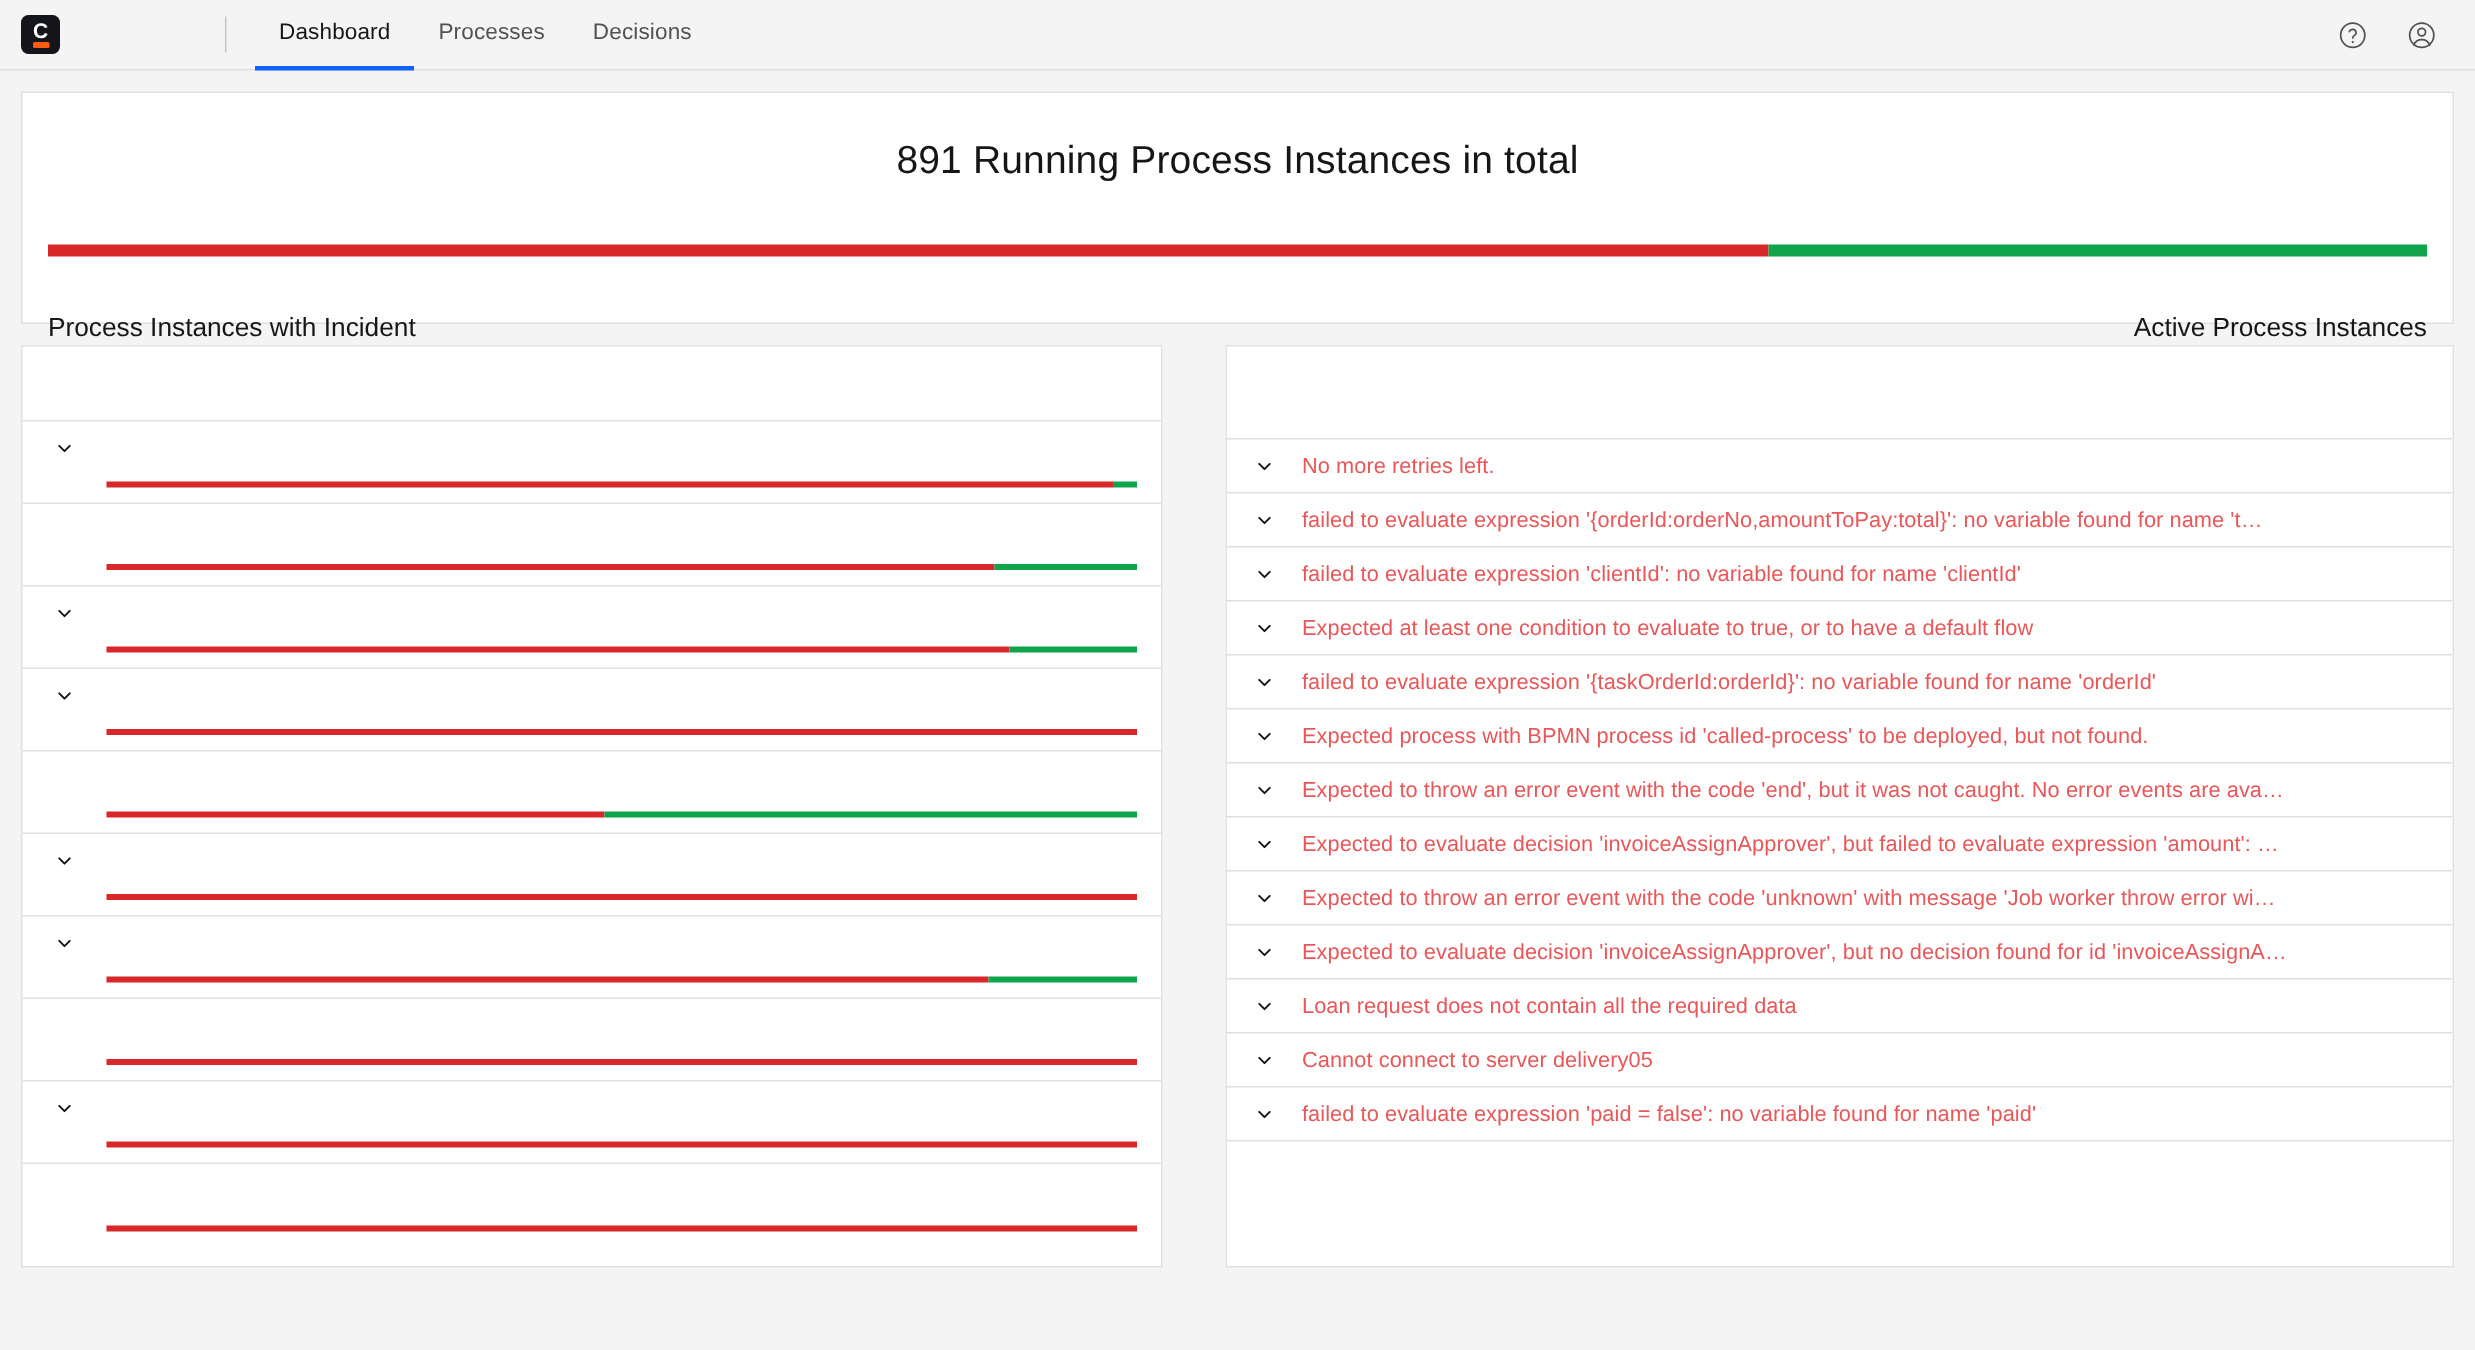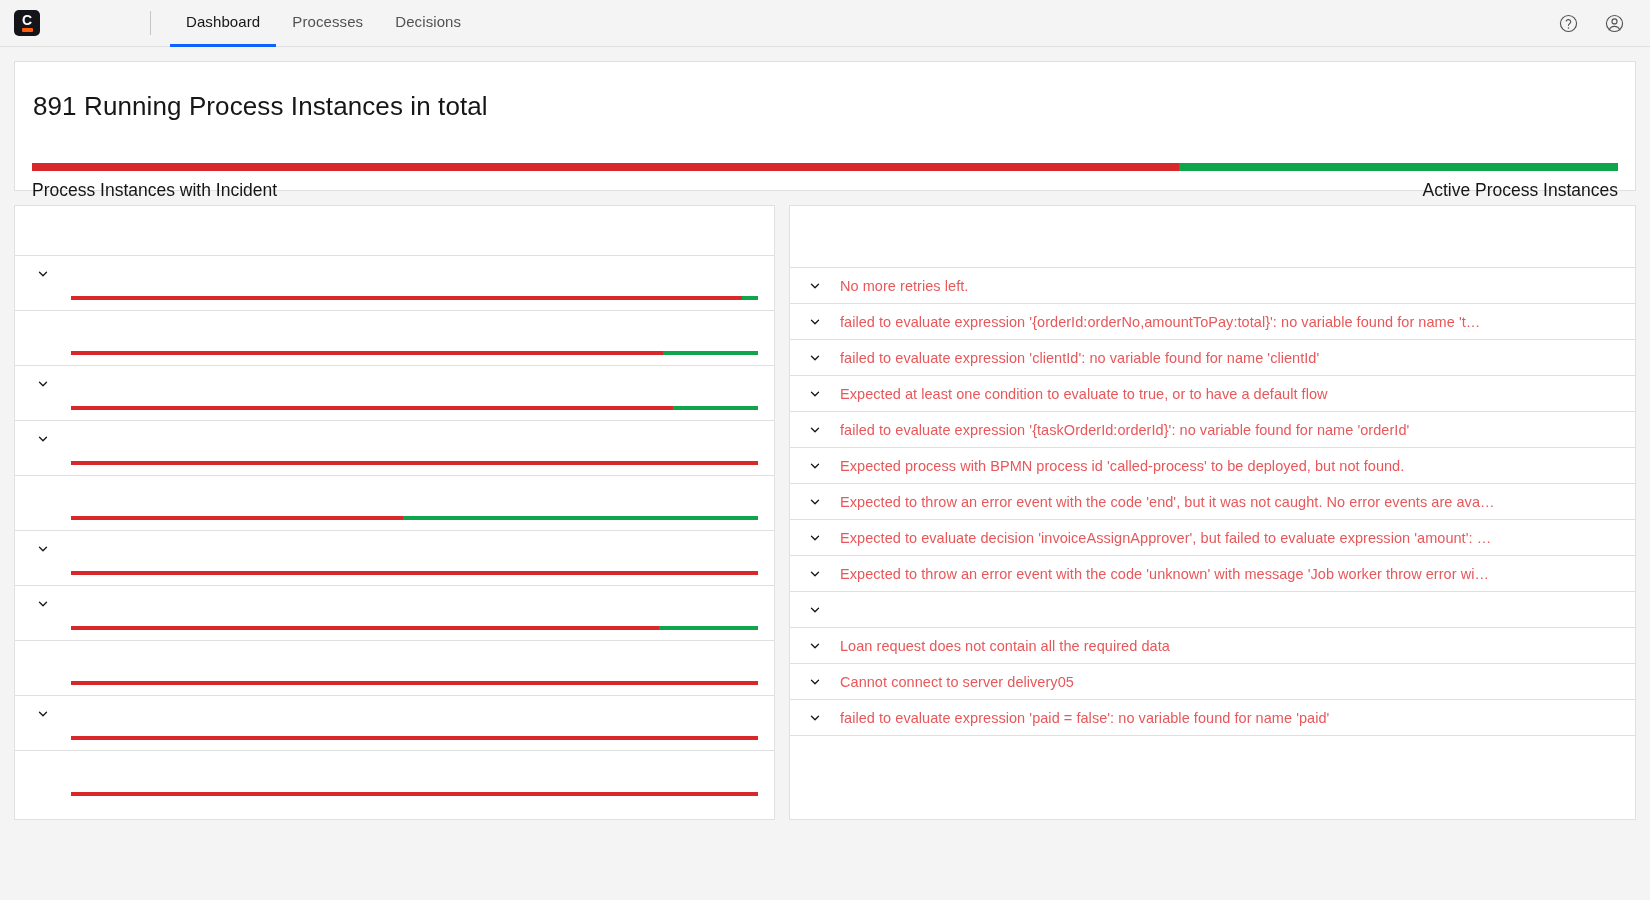--- a/index.html
+++ b/index.html
@@ -101,23 +101,24 @@
     padding: 14px 14px 0 14px;
   }
 
   .panel {
     background: #ffffff;
     border: 1px solid #e0e0e0;
   }
 
   
   .metric-panel {
-    height: 130px;
+    height: 155px;
     padding: 28px 18px 0 18px;
     position: relative;
+    text-align: center;
   }
   .metric-title {
     font-size: 26px;
     font-weight: normal;
     color: #161616;
     letter-spacing: .1px;
     line-height: 32px;
   }
 
   .split-bar {
@@ -135,31 +136,31 @@
   .split-labels {
     position: absolute;
     left: 17px;
     right: 17px;
     top: 118px;
     display: flex;
     justify-content: space-between;
     font-size: 17.5px;
     color: #161616;
   }
-  .split-labels span { cursor: pointer; }
+  .split-labels span { cursor: pointer; margin-top: 28px; }
 
   
   .columns {
     display: flex;
     gap: 14px;
     margin-top: 14px;
     height: 615px;
   }
   .col-left  { width: 761px; flex: none; }
-  .col-right { flex: 1; }
+  .col-right { flex: 1; margin-left: 28px; }
 
   .panel-scroll {
     height: 100%;
     overflow: hidden;
     position: relative;
   }
 
   
   .proc-list { padding-top: 0; }
   .proc-head-space { height: 50px; border-bottom: 1px solid #e0e0e0; }
@@ -483,20 +484,21 @@
                 </svg>
               </div>
               <div class="inc-text">Expected to throw an error event with the code 'unknown' with message 'Job worker throw error wi…</div>
             </div>
             <div class="inc-row">
               <div class="inc-chevron-cell">
                 <svg class="chevron" viewBox="0 0 16 16" fill="none" stroke="currentColor" stroke-width="1.5" stroke-linecap="round" stroke-linejoin="round">
                   <path d="M4 6l4 4 4-4"></path>
                 </svg>
               </div>
+              <div class="inc-text">Expected to evaluate decision 'invoiceAssignApprover', but no decision found for id 'invoiceAssignA…</div>
             </div>
             <div class="inc-row">
               <div class="inc-chevron-cell">
                 <svg class="chevron" viewBox="0 0 16 16" fill="none" stroke="currentColor" stroke-width="1.5" stroke-linecap="round" stroke-linejoin="round">
                   <path d="M4 6l4 4 4-4"></path>
                 </svg>
               </div>
               <div class="inc-text">Loan request does not contain all the required data</div>
             </div>
             <div class="inc-row">

